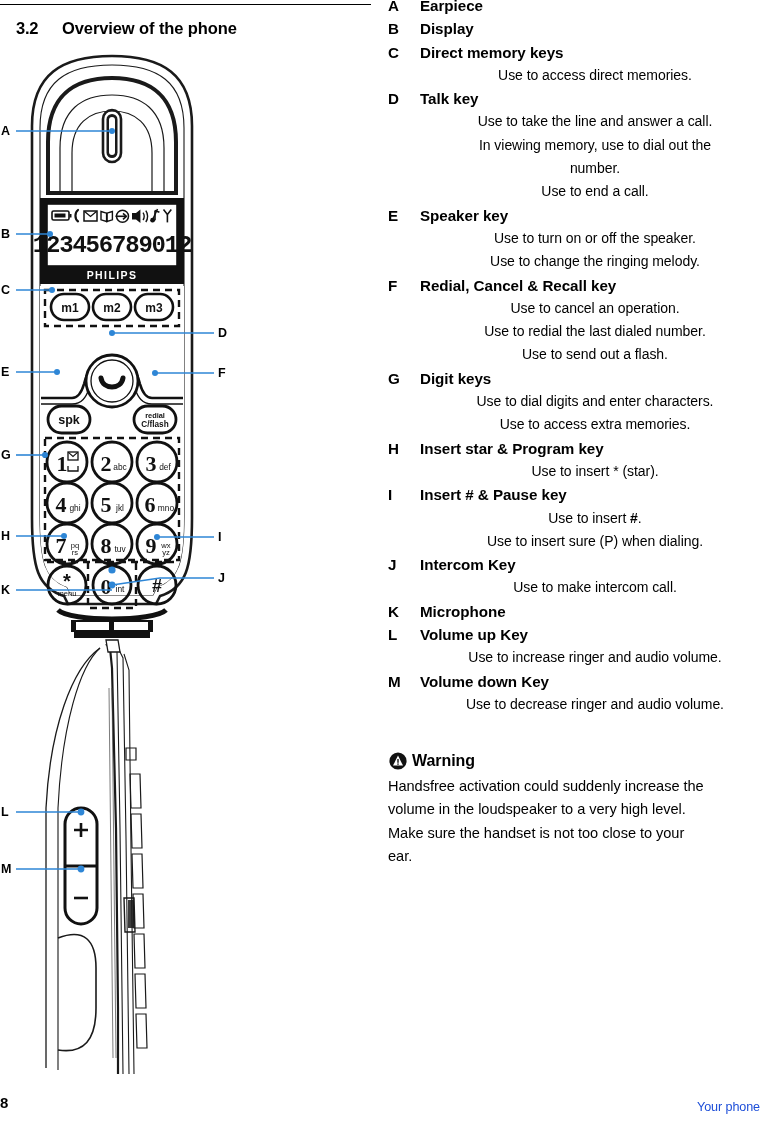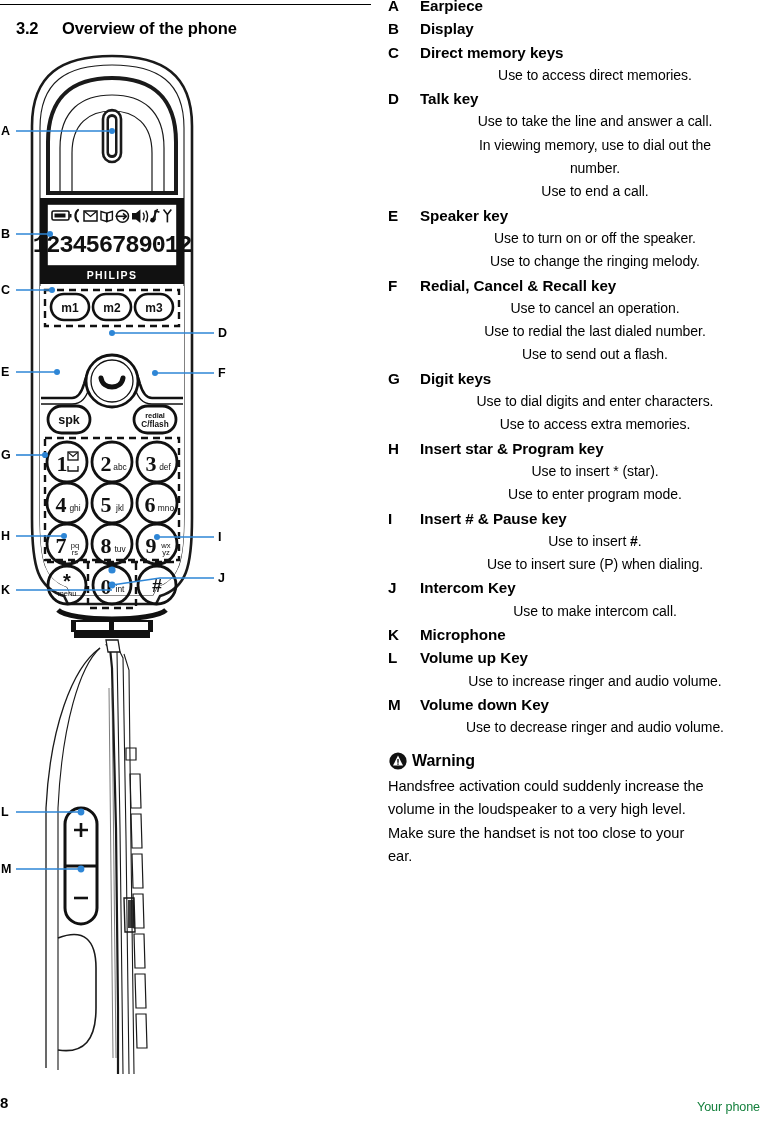--- a/index.html
+++ b/index.html
@@ -413,21 +413,20 @@
         </div>
         <div class="spec-desc">Use to dial digits and enter characters.</div>
         <div class="spec-desc">Use to access extra memories.</div>
       </div>
       <div class="spec-row">
         <div class="spec-head">
           <span class="spec-letter">H</span>
           <span class="spec-title">Insert star &amp; Program key</span>
         </div>
         <div class="spec-desc">Use to insert * (star).</div>
-        <div class="spec-desc">Use to enter program mode.</div>
       </div>
       <div class="spec-row">
         <div class="spec-head">
           <span class="spec-letter">I</span>
           <span class="spec-title">Insert # &amp; Pause key</span>
         </div>
         <div class="spec-desc">Use to insert <b>#</b>.</div>
         <div class="spec-desc">Use to insert sure (P) when dialing.</div>
       </div>
       <div class="spec-row">
@@ -473,15 +472,15 @@
     </div>
     <div class="warn-body">
         <div>Handsfree activation could suddenly increase the</div>
         <div>volume in the loudspeaker to a very high level.</div>
         <div>Make sure the handset is not too close to your</div>
         <div>ear.</div>
       </div>
   </div>
 
   <div id="page-number">8</div>
-  <div id="footer-chapter" style="color: #15803d;">Your phone</div>
+  <div id="footer-chapter" style="color: #1d4ed8;">Your phone</div>
 
 </div>
 
 </body></html>

